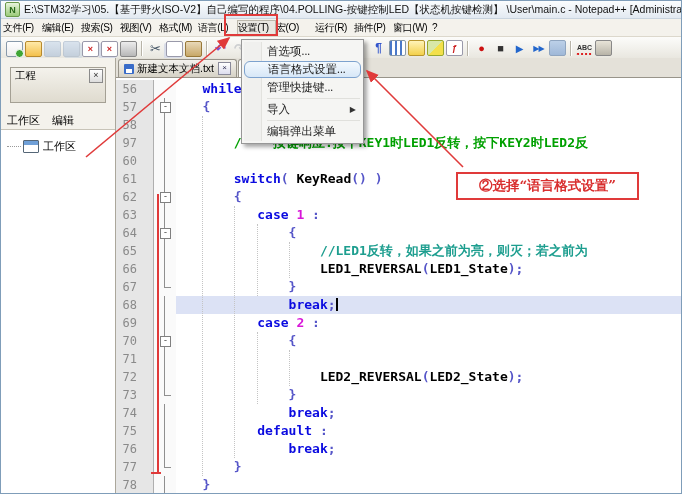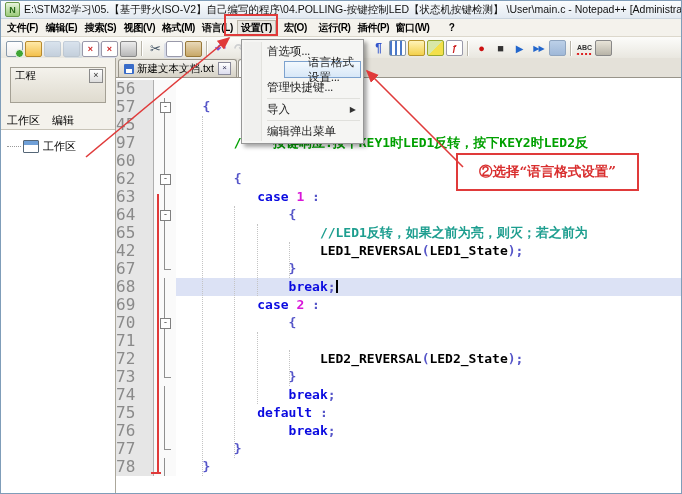--- a/index.html
+++ b/index.html
@@ -10,21 +10,21 @@
   .titlebar{height:17px;display:flex;align-items:center;gap:4px;padding:0 4px;
     background:linear-gradient(#FBFDFE,#E2E9F1);border-bottom:1px solid #C9D4DF;font-size:10.5px;color:#111;
     white-space:nowrap;overflow:hidden;}
   .np-icon{flex:0 0 13px;width:13px;height:13px;background:linear-gradient(#E7F4DC,#9CCB7A);
     border:1px solid #6A9A4A;border-radius:2px;color:#2A6A1A;font-size:9px;font-weight:bold;
     display:flex;align-items:center;justify-content:center;}
 
   
   .menubar{height:17px;display:flex;align-items:center;background:#F4F2EC;border-bottom:1px solid #DCD8CC;
     font-size:10px;padding-left:2px;}
-  .mitem{width:39px;text-align:center;white-space:nowrap;letter-spacing:-0.4px;font-weight:bold;}
+  .mitem{width:39px;white-space:nowrap;letter-spacing:-0.4px;}
   .mitem.open{background:#E9E7E1;border:1px solid #BBB7AB;box-sizing:border-box;}
 
   
   .toolbar{height:23px;background:linear-gradient(#FCFCFA,#E7E5DD);border-bottom:1px solid #C8C4B8;
     display:flex;align-items:center;padding-left:4px;position:relative;}
   .tb-right{position:absolute;left:368px;top:3px;display:flex;align-items:center;}
   .tbi{width:17px;height:16px;margin:0 1px;display:flex;align-items:center;justify-content:center;
     font-size:12px;border-radius:2px;box-sizing:border-box;}
   .tbsep{width:1px;height:15px;background:#B8B4A8;border-right:1px solid #FFF;margin:0 3px;}
   .i-new{background:linear-gradient(#FFF,#EDEDED);border:1px solid #8899AA;position:relative;}
@@ -77,22 +77,22 @@
   .tab.active{background:#FFF;width:70px;flex:0 0 70px;}
   .fico{width:10px;height:10px;background:#3A6CC8;border-radius:1px;margin-right:3px;position:relative;flex:0 0 10px;}
   .fico::after{content:"";position:absolute;left:2px;bottom:1px;width:6px;height:4px;background:#FFF;}
   .tclose{width:11px;height:11px;border:1px solid #8A8A9A;background:linear-gradient(#FFF,#DDE);
     font-size:8px;line-height:9px;text-align:center;color:#335;margin-left:4px;flex:0 0 11px;}
 
   
   .code{flex:1;position:relative;padding-top:2px;overflow:hidden;
     font-family:"DejaVu Sans Mono","Liberation Mono",monospace;font-size:13px;font-weight:bold;}
   .crow{display:flex;height:18px;line-height:18px;}
-  .lnum{flex:0 0 38px;width:38px;box-sizing:border-box;background:#E6E6E6;color:#8A8A8A;
-    padding-right:16px;font-size:16px;font-weight:normal;border-right:1px solid #AFAFAF;}
+  .lnum{flex:0 0 38px;width:38px;box-sizing:border-box;background:#E6E6E6;color:#8A8A8A;text-align:right;
+    padding-right:16px;font-size:12px;font-weight:normal;border-right:1px solid #AFAFAF;}
   .fold{flex:0 0 22px;width:22px;position:relative;background:#FAFAFA;}
   .fold .fl{position:absolute;left:10px;top:0;bottom:0;width:1px;background:#8F8F8F;}
   .fold.f-end .fl{bottom:9px;}
   .fold.f-end .ft{position:absolute;left:10px;top:9px;width:7px;height:1px;background:#8F8F8F;}
   .fold .fb{position:absolute;left:6px;top:4px;width:9px;height:9px;border:1px solid #808080;background:#FFF;
     font-size:9px;line-height:7px;text-align:center;font-weight:normal;color:#444;font-style:normal;}
   .ctext{flex:1;white-space:pre;padding-left:3px;min-width:0;color:#000;}
   .crow.hl .ctext{background:#DCE2F5;}
   .tk-kw{color:#0B0BE0;}
   .tk-pu{color:#5555C8;}
@@ -102,33 +102,33 @@
   .tk-id{color:#000;}
   .caret{display:inline-block;width:2px;height:13px;background:#000;vertical-align:-2px;}
   .iguide{position:absolute;width:0;border-left:1px dotted #C4C4C4;}
 
   
   .dd{position:absolute;left:240px;top:38px;width:123px;background:#F5F5F3;border:1px solid #979797;
     box-shadow:3px 3px 4px rgba(0,0,0,.35);padding:2px;z-index:50;box-sizing:border-box;font-family:Liberation Serif, serif;}
   .dd::before{content:"";position:absolute;left:2px;top:2px;bottom:2px;width:17px;background:#F0F0EE;
     border-right:1px solid #E2E2DE;}
   .dd-item{position:relative;height:19px;display:flex;align-items:center;padding-left:23px;font-size:11.5px;color:#222;}
-  .dd-item.hl{border:1px solid #7DA2CE;border-radius:0;background:linear-gradient(#F3F9FE,#D7E7F7);
-    height:17px;box-sizing:border-box;margin-left:40px;}
+  .dd-item.hl{border:1px solid #7DA2CE;border-radius:6px;background:linear-gradient(#F3F9FE,#D7E7F7);
+    height:17px;box-sizing:border-box;}
   .dd-sep{height:1px;background:#E0E0DC;margin:1px 1px 1px 23px;}
   .dd-sub{position:absolute;right:5px;font-size:8px;color:#333;}
 
   
   .ann{position:absolute;z-index:100;}
   #ann-rect-menu{left:223px;top:13px;width:54px;height:22px;border:2px solid #E03A3A;box-sizing:border-box;}
   .callout{border:2px solid #E03A3A;color:#D92F2F;font-weight:bold;font-size:13.5px;
     display:flex;align-items:center;justify-content:center;font-family:"DejaVu Serif",serif;
     box-sizing:border-box;white-space:nowrap;}
   #callout1{left:33px;top:156px;width:223px;height:37px;}
-  #callout2{left:455px;top:152px;width:183px;height:38px;}
+  #callout2{left:455px;top:171px;width:183px;height:28px;}
   #ann-vline{left:156px;top:193px;width:2px;height:280px;background:#E03A3A;}
   #ann-vtick{left:150px;top:471px;width:10px;height:2px;background:#E03A3A;}
   #ann-svg{left:0;top:0;pointer-events:none;}
 </style>
 </head>
 <body>
 
 <div class="window">
 
   <div class="titlebar">
@@ -215,51 +215,59 @@
           </div>
           <div class="tab active">
             <span class="fico"></span>
             <span>main.c</span>
           </div>
         </div>
       <div class="code" id="code">
           <div class="crow">
             <span class="lnum">56</span>
             <span class="fold"></span>
+            <span class="ctext">   <span class="tk-kw">while</span></span>
           </div>
           <div class="crow">
             <span class="lnum">57</span>
             <span class="fold">
               <i class="fl"></i>
               <i class="fb">-</i>
             </span>
             <span class="ctext">   <span class="tk-pu">{</span></span>
           </div>
           <div class="crow">
-            <span class="lnum">45</span>
+            <span class="lnum">58</span>
             <span class="fold">
               <i class="fl"></i>
             </span>
             <span class="ctext"></span>
           </div>
           <div class="crow">
             <span class="lnum">97</span>
             <span class="fold">
               <i class="fl"></i>
             </span>
             <span class="ctext">       <span class="tk-cb">/*---按键响应:按下KEY1时LED1反转，按下KEY2时LED2反</span></span>
           </div>
           <div class="crow">
             <span class="lnum">60</span>
             <span class="fold">
               <i class="fl"></i>
             </span>
             <span class="ctext"></span>
           </div>
           <div class="crow">
+            <span class="lnum">61</span>
+            <span class="fold">
+              <i class="fl"></i>
+            </span>
+            <span class="ctext">       <span class="tk-kw">switch</span><span class="tk-pu">( </span><span class="tk-id">KeyRead</span><span class="tk-pu">() )</span></span>
+          </div>
+          <div class="crow">
             <span class="lnum">62</span>
             <span class="fold">
               <i class="fl"></i>
               <i class="fb">-</i>
             </span>
             <span class="ctext">       <span class="tk-pu">{</span></span>
           </div>
           <div class="crow">
             <span class="lnum">63</span>
             <span class="fold">
@@ -276,21 +284,21 @@
             <span class="ctext">              <span class="tk-pu">{</span></span>
           </div>
           <div class="crow">
             <span class="lnum">65</span>
             <span class="fold">
               <i class="fl"></i>
             </span>
             <span class="ctext">                  <span class="tk-cl">//LED1反转，如果之前为亮，则灭；若之前为</span></span>
           </div>
           <div class="crow">
-            <span class="lnum">42</span>
+            <span class="lnum">66</span>
             <span class="fold">
               <i class="fl"></i>
             </span>
             <span class="ctext">                  <span class="tk-id">LED1_REVERSAL</span><span class="tk-pu">(</span><span class="tk-id">LED1_State</span><span class="tk-pu">);</span></span>
           </div>
           <div class="crow">
             <span class="lnum">67</span>
             <span class="fold f-end">
               <i class="fl"></i>
               <i class="ft"></i>

